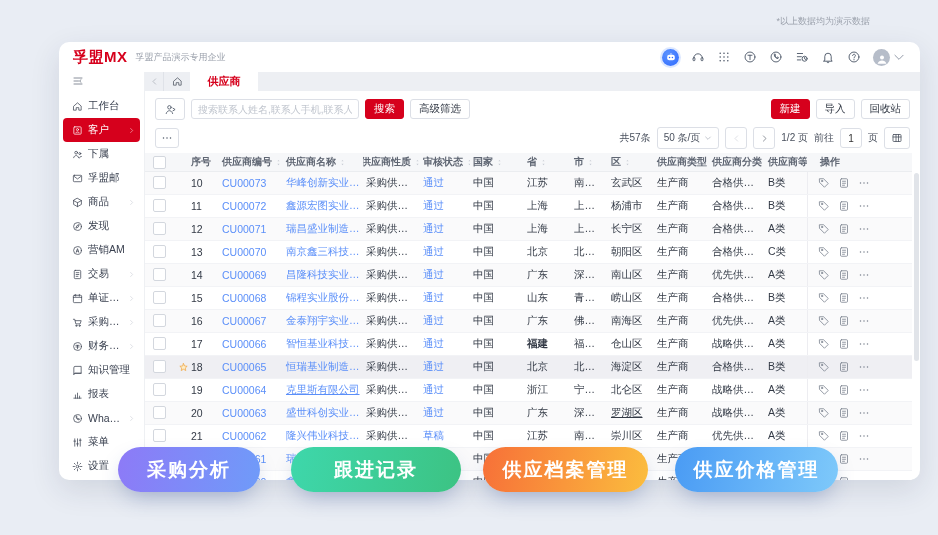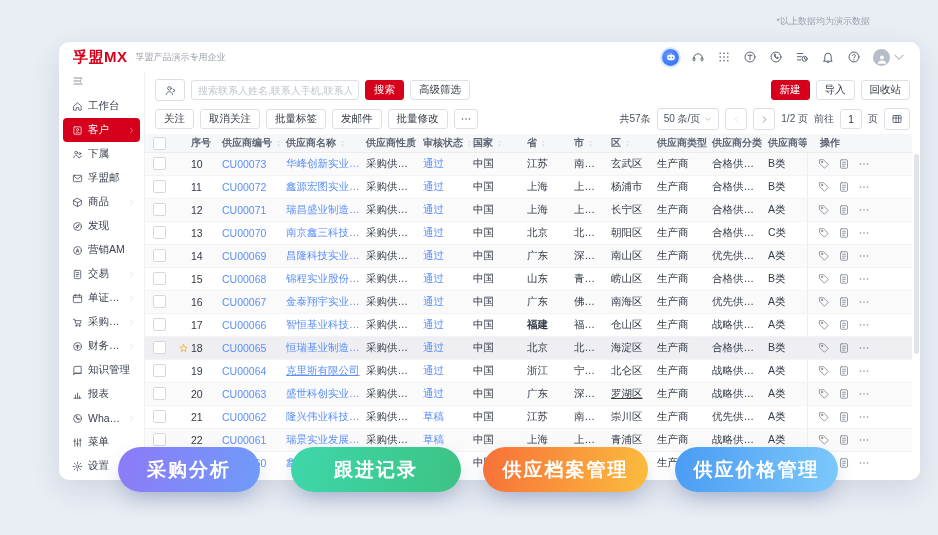--- a/index.html
+++ b/index.html
@@ -384,44 +384,52 @@
               <svg class="ic" viewBox="0 0 24 24" fill="none" stroke="currentColor" stroke-width="1.6" stroke-linecap="round" stroke-linejoin="round">
                 <circle cx="12" cy="12" r="3"></circle>
                 <path d="M12 2.5v3M12 18.5v3M2.5 12h3M18.5 12h3M5 5l2.1 2.1M16.9 16.9L19 19M19 5l-2.1 2.1M7.1 16.9L5 19"></path>
               </svg>
             </span>
             <span class="s-label">设置</span>
           </div>
         </nav>
     </aside>
     <section class="content">
+      <div class="tabstrip">
+        <span class="tab-back" id="tab-back-ic">
+            <svg class="ic" viewBox="0 0 24 24" fill="none" stroke="currentColor" stroke-width="1.6" stroke-linecap="round" stroke-linejoin="round">
+              <path d="M15 5l-7 7 7 7"></path>
+            </svg>
+          </span>
+        <span class="tab-home" id="tab-home-ic">
+            <svg class="ic" viewBox="0 0 24 24" fill="none" stroke="currentColor" stroke-width="1.6" stroke-linecap="round" stroke-linejoin="round">
+              <path d="M4 11l8-7 8 7v9h-5.2v-5.5h-5.6V20H4z"></path>
+            </svg>
+          </span>
+        <span class="tab active">
+            <span>供应商</span>
+          </span>
+      </div>
       <div class="toolbar1">
         <span class="btn icon-btn" id="contact-ic">
             <svg class="ic" viewBox="0 0 24 24" fill="none" stroke="currentColor" stroke-width="1.6" stroke-linecap="round" stroke-linejoin="round">
               <circle cx="10" cy="8" r="3.2"></circle>
               <path d="M4 19.5c.8-4 4.5-5.3 6-5.3s5.2 1.3 6 5.3"></path>
               <path d="M16.5 9.5l4 2.5-4 2.5"></path>
             </svg>
           </span>
         <input class="search-input" placeholder="搜索联系人姓名,联系人手机,联系人邮..." style="">
         <button class="btn red">搜索</button>
         <button class="btn">高级筛选</button>
         <span class="spacer"></span>
         <button class="btn red">新建</button>
         <button class="btn">导入</button>
         <button class="btn">回收站</button>
       </div>
       <div class="toolbar2">
-        <span id="action-buttons" style="display:flex;gap:6px;">
-            <button class="btn">关注</button>
-            <button class="btn">取消关注</button>
-            <button class="btn">批量标签</button>
-            <button class="btn">发邮件</button>
-            <button class="btn">批量修改</button>
-          </span>
         <button class="btn more-btn" id="more-ic">
             <svg class="ic" viewBox="0 0 24 24" fill="none" stroke="currentColor" stroke-width="1.6" stroke-linecap="round" stroke-linejoin="round">
               <g fill="currentColor" stroke="none">
                 <circle cx="5" cy="12" r="1.5"></circle>
                 <circle cx="12" cy="12" r="1.5"></circle>
                 <circle cx="19" cy="12" r="1.5"></circle>
               </g>
             </svg>
           </button>
         <span class="spacer"></span>
@@ -480,21 +488,21 @@
               <span>供应商名称</span>
               <span class="sort">
                 <svg class="ic" viewBox="0 0 24 24" fill="none" stroke="currentColor" stroke-width="1.6" stroke-linecap="round" stroke-linejoin="round">
                   <g fill="currentColor" stroke="none">
                     <path d="M12 5l2.8 3.4h-5.6z"></path>
                     <path d="M12 19l-2.8-3.4h5.6z"></path>
                   </g>
                 </svg>
               </span>
             </span>
-            <span class="hcell" style="width: 57px;">
+            <span class="hcell" style="width: 57px; justify-content: center;">
               <span>供应商性质</span>
               <span class="sort">
                 <svg class="ic" viewBox="0 0 24 24" fill="none" stroke="currentColor" stroke-width="1.6" stroke-linecap="round" stroke-linejoin="round">
                   <g fill="currentColor" stroke="none">
                     <path d="M12 5l2.8 3.4h-5.6z"></path>
                     <path d="M12 19l-2.8-3.4h5.6z"></path>
                   </g>
                 </svg>
               </span>
             </span>

